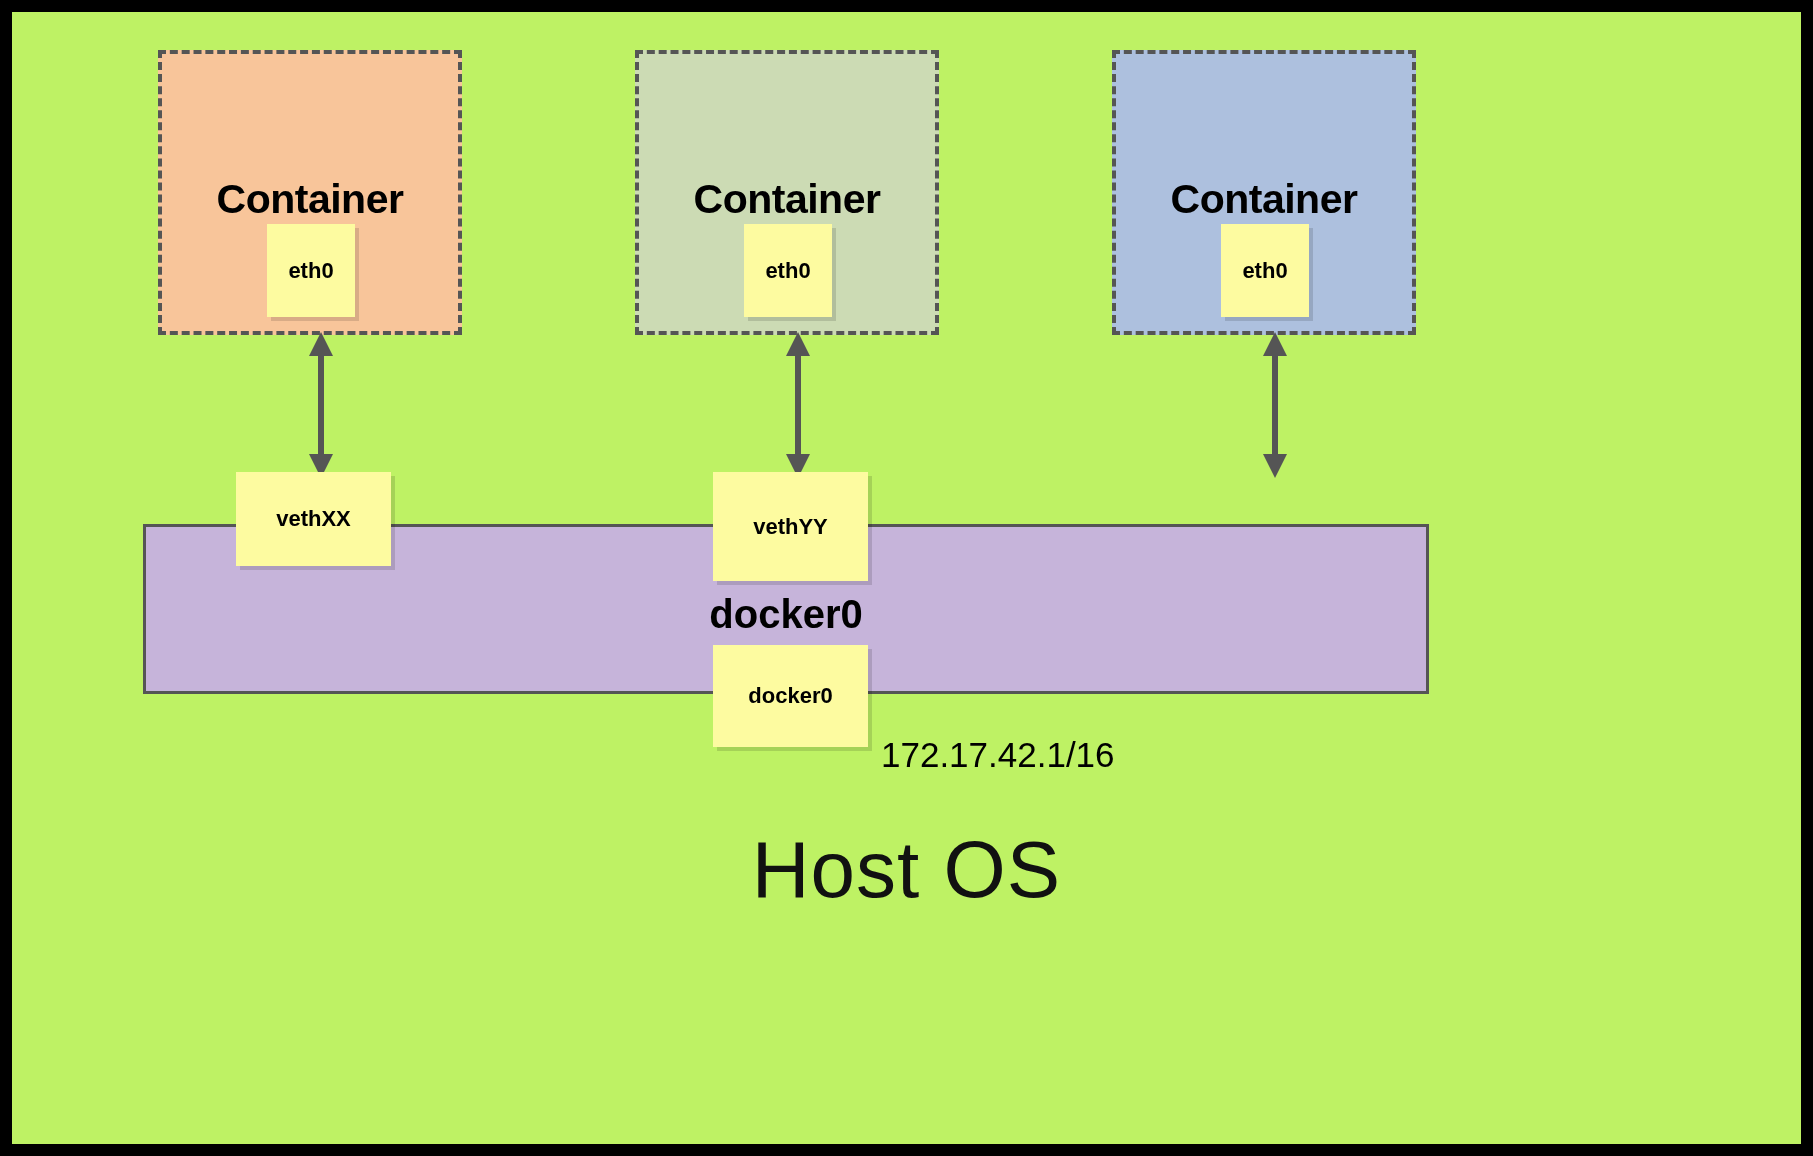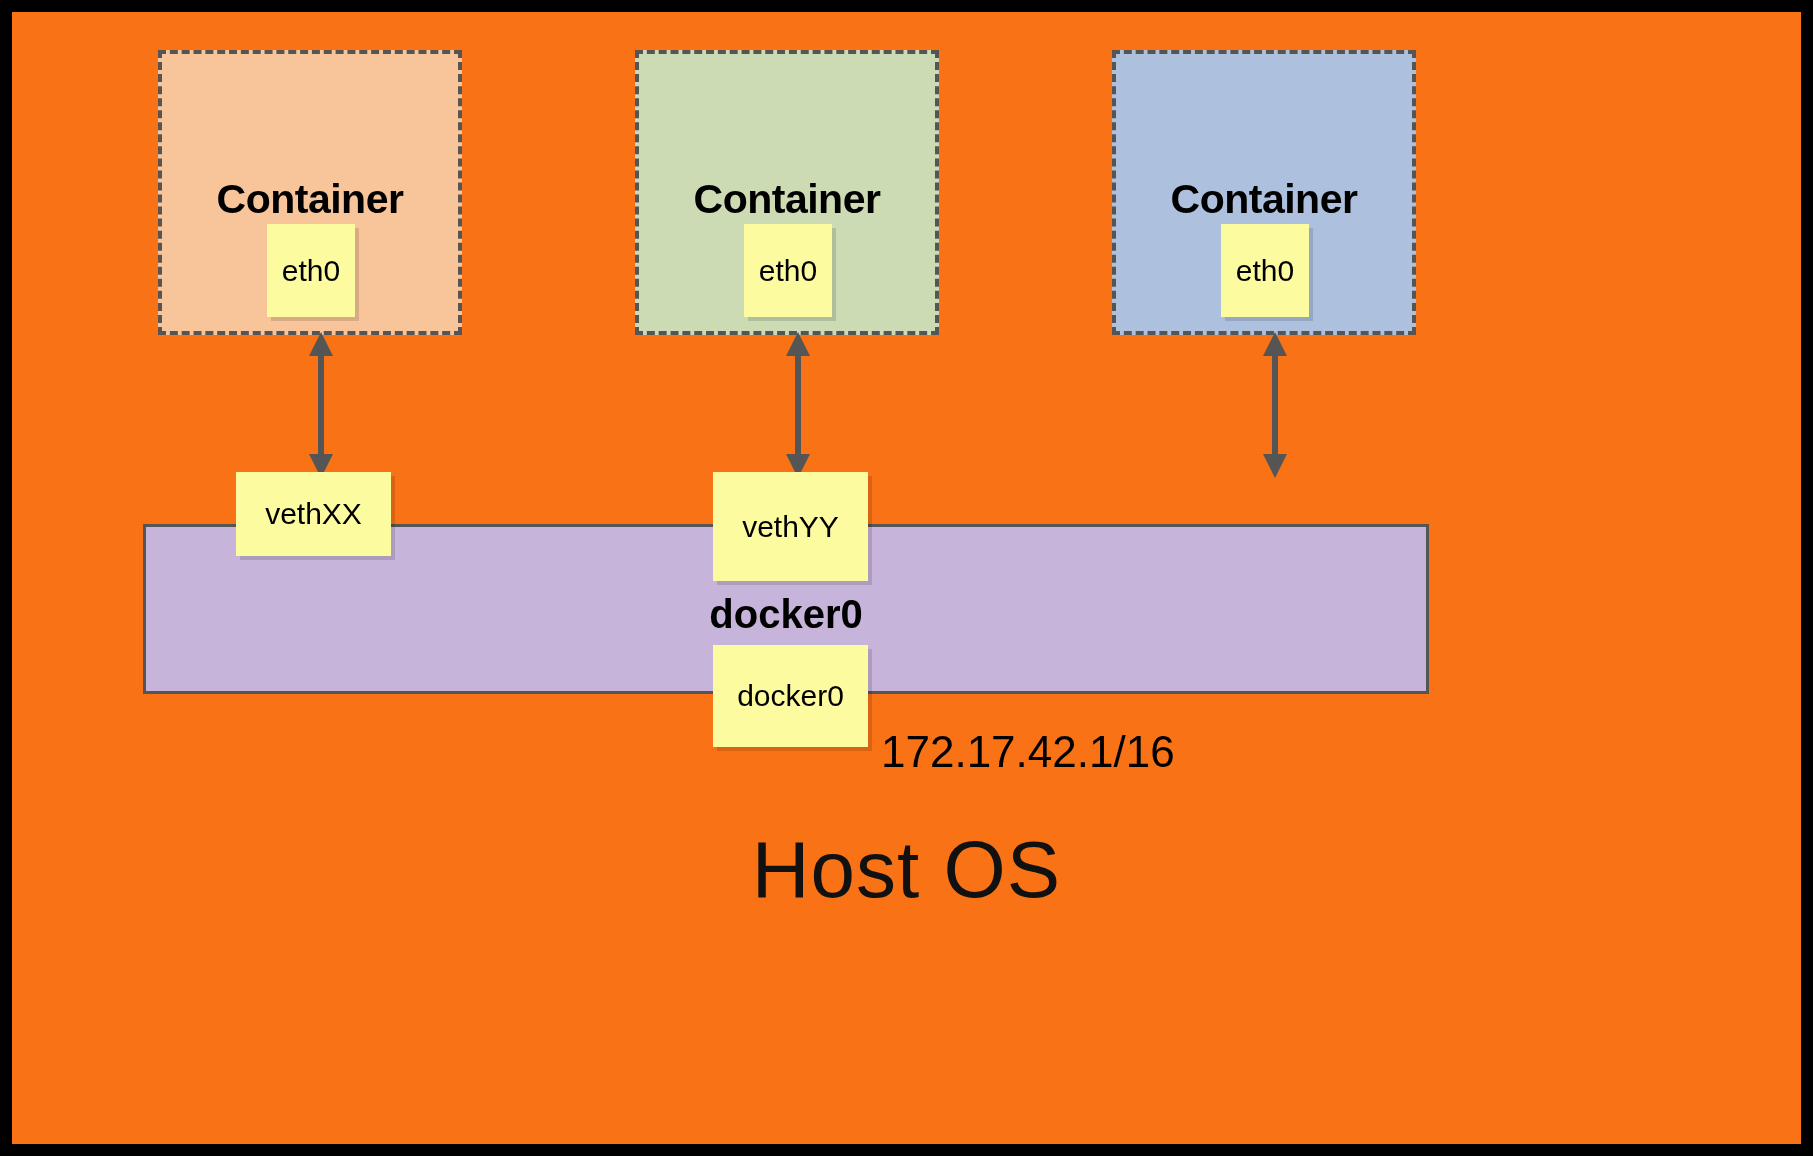--- a/index.html
+++ b/index.html
@@ -18,21 +18,21 @@
     background: #000000;
     overflow: hidden;
     box-sizing: border-box;
   }
   #canvas {
     position: absolute;
     left: 12px;
     top: 12px;
     width: 1789px;
     height: 1132px;
-    background: #f97316;
+    background: #bef264;
     overflow: hidden;
   }
 
   
   .container-box {
     position: absolute;
     border: 4px dashed #555555;
     box-sizing: border-box;
   }
   .container-title {
@@ -49,23 +49,24 @@
 
   
   .note {
     position: absolute;
     background: #fdfba0;
     box-shadow: 4px 4px 0 rgba(0,0,0,0.13);
     display: flex;
     align-items: center;
     justify-content: center;
     color: #000000;
-    font-size: 30px;
+    font-size: 22px;
     box-sizing: border-box;
     z-index: 30;
+    font-weight: bold;
   }
 
   
   .arrow {
     position: absolute;
     z-index: 20;
   }
 
   
   #bridge-bar {
@@ -83,24 +84,25 @@
     font-weight: bold;
     font-size: 40px;
     color: #000000;
     white-space: nowrap;
     z-index: 25;
   }
 
   
   #ip-text {
     position: absolute;
-    font-size: 44px;
+    font-size: 35px;
     color: #000000;
     white-space: nowrap;
     z-index: 26;
+    margin-top: 8px;
   }
 
   
   #host-os {
     position: absolute;
     left: 0;
     right: 0;
     text-align: center;
     font-size: 80px;
     font-weight: 300;
@@ -119,21 +121,21 @@
       <div class="container-title" style="top:122px;">Container</div>
     </div>
     <div class="note" style="left:255px; top:212px; width:88px; height:93px;">eth0</div>
 
     <svg class="arrow" style="left:288px; top:318px;" width="42" height="150" viewBox="0 0 42 150">
       <line x1="21" y1="18" x2="21" y2="132" stroke="#555555" stroke-width="6"></line>
       <polygon points="21,2 33,26 9,26" fill="#555555"></polygon>
       <polygon points="21,148 33,124 9,124" fill="#555555"></polygon>
     </svg>
 
-    <div class="note" style="left:224px; top:460px; width:155px; height:84px;">vethXX</div>
+    <div class="note" style="left:224px; top:460px; width:155px; height:94px;">vethXX</div>
 
     <div class="container-box" style="left:623px; top:38px; width:304px; height:285px; background:#ccdbb4;">
       <div class="container-title" style="top:122px;">Container</div>
     </div>
     <div class="note" style="left:732px; top:212px; width:88px; height:93px;">eth0</div>
 
     <svg class="arrow" style="left:765px; top:318px;" width="42" height="150" viewBox="0 0 42 150">
       <line x1="21" y1="18" x2="21" y2="132" stroke="#555555" stroke-width="6"></line>
       <polygon points="21,2 33,26 9,26" fill="#555555"></polygon>
       <polygon points="21,148 33,124 9,124" fill="#555555"></polygon>

